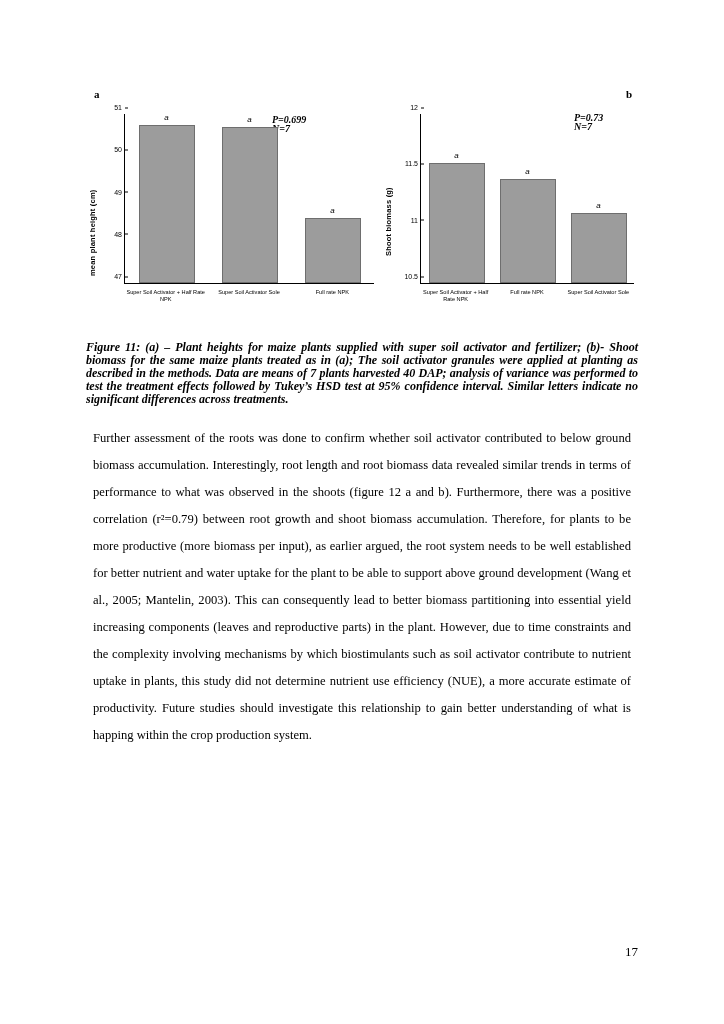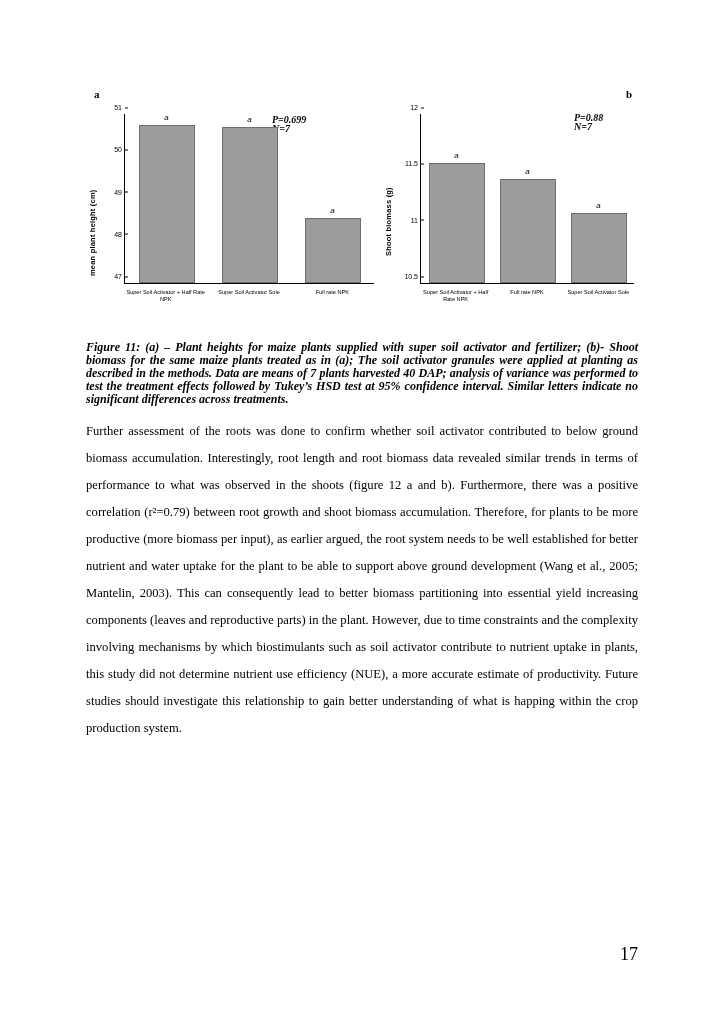--- a/index.html
+++ b/index.html
@@ -179,31 +179,31 @@
     left: 86px;
     top: 418px;
     width: 552px;
     font-family: "Liberation Serif", serif;
     font-size: 12.6px;
     line-height: 27px;
     text-align: justify;
     color: #000;
     text-indent: 0;
   }
-  .body-text p { margin: 0; }
+  .body-text p { margin: 7px; }
 
   
   .page-number {
     position: absolute;
     left: 612px;
     top: 944px;
     width: 26px;
     text-align: right;
     font-family: "Liberation Serif", serif;
-    font-size: 18px;
+    font-size: 13px;
     color: #000;
   }
 </style>
 </head>
 <body>
 
 <div class="page">
 
   <div class="figure-block">
 
@@ -239,21 +239,21 @@
       </div>
       <div class="xlabels">
         <div class="xlabel">Super Soil Activator + Half Rate NPK</div>
         <div class="xlabel">Super Soil Activator Sole</div>
         <div class="xlabel">Full rate NPK</div>
       </div>
     </div>
 
     <div class="chart chart-b">
       <div class="y-axis-title">Shoot biomass (g)</div>
-      <div class="stat-note"><span>P=0.88</span><br><span>N=7</span></div>
+      <div class="stat-note"><span>P=0.73</span><br><span>N=7</span></div>
       <div class="plot">
         <div class="ytick" style="bottom:0%">10.5</div>
         <div class="ytick" style="bottom:33.3%">11</div>
         <div class="ytick" style="bottom:66.6%">11.5</div>
         <div class="ytick" style="bottom:100%">12</div>
         <div class="bars">
           <div class="bar-wrap">
             <div class="bar" style="height:71.3%">
               <span class="bar-letter">a</span>
             </div>

